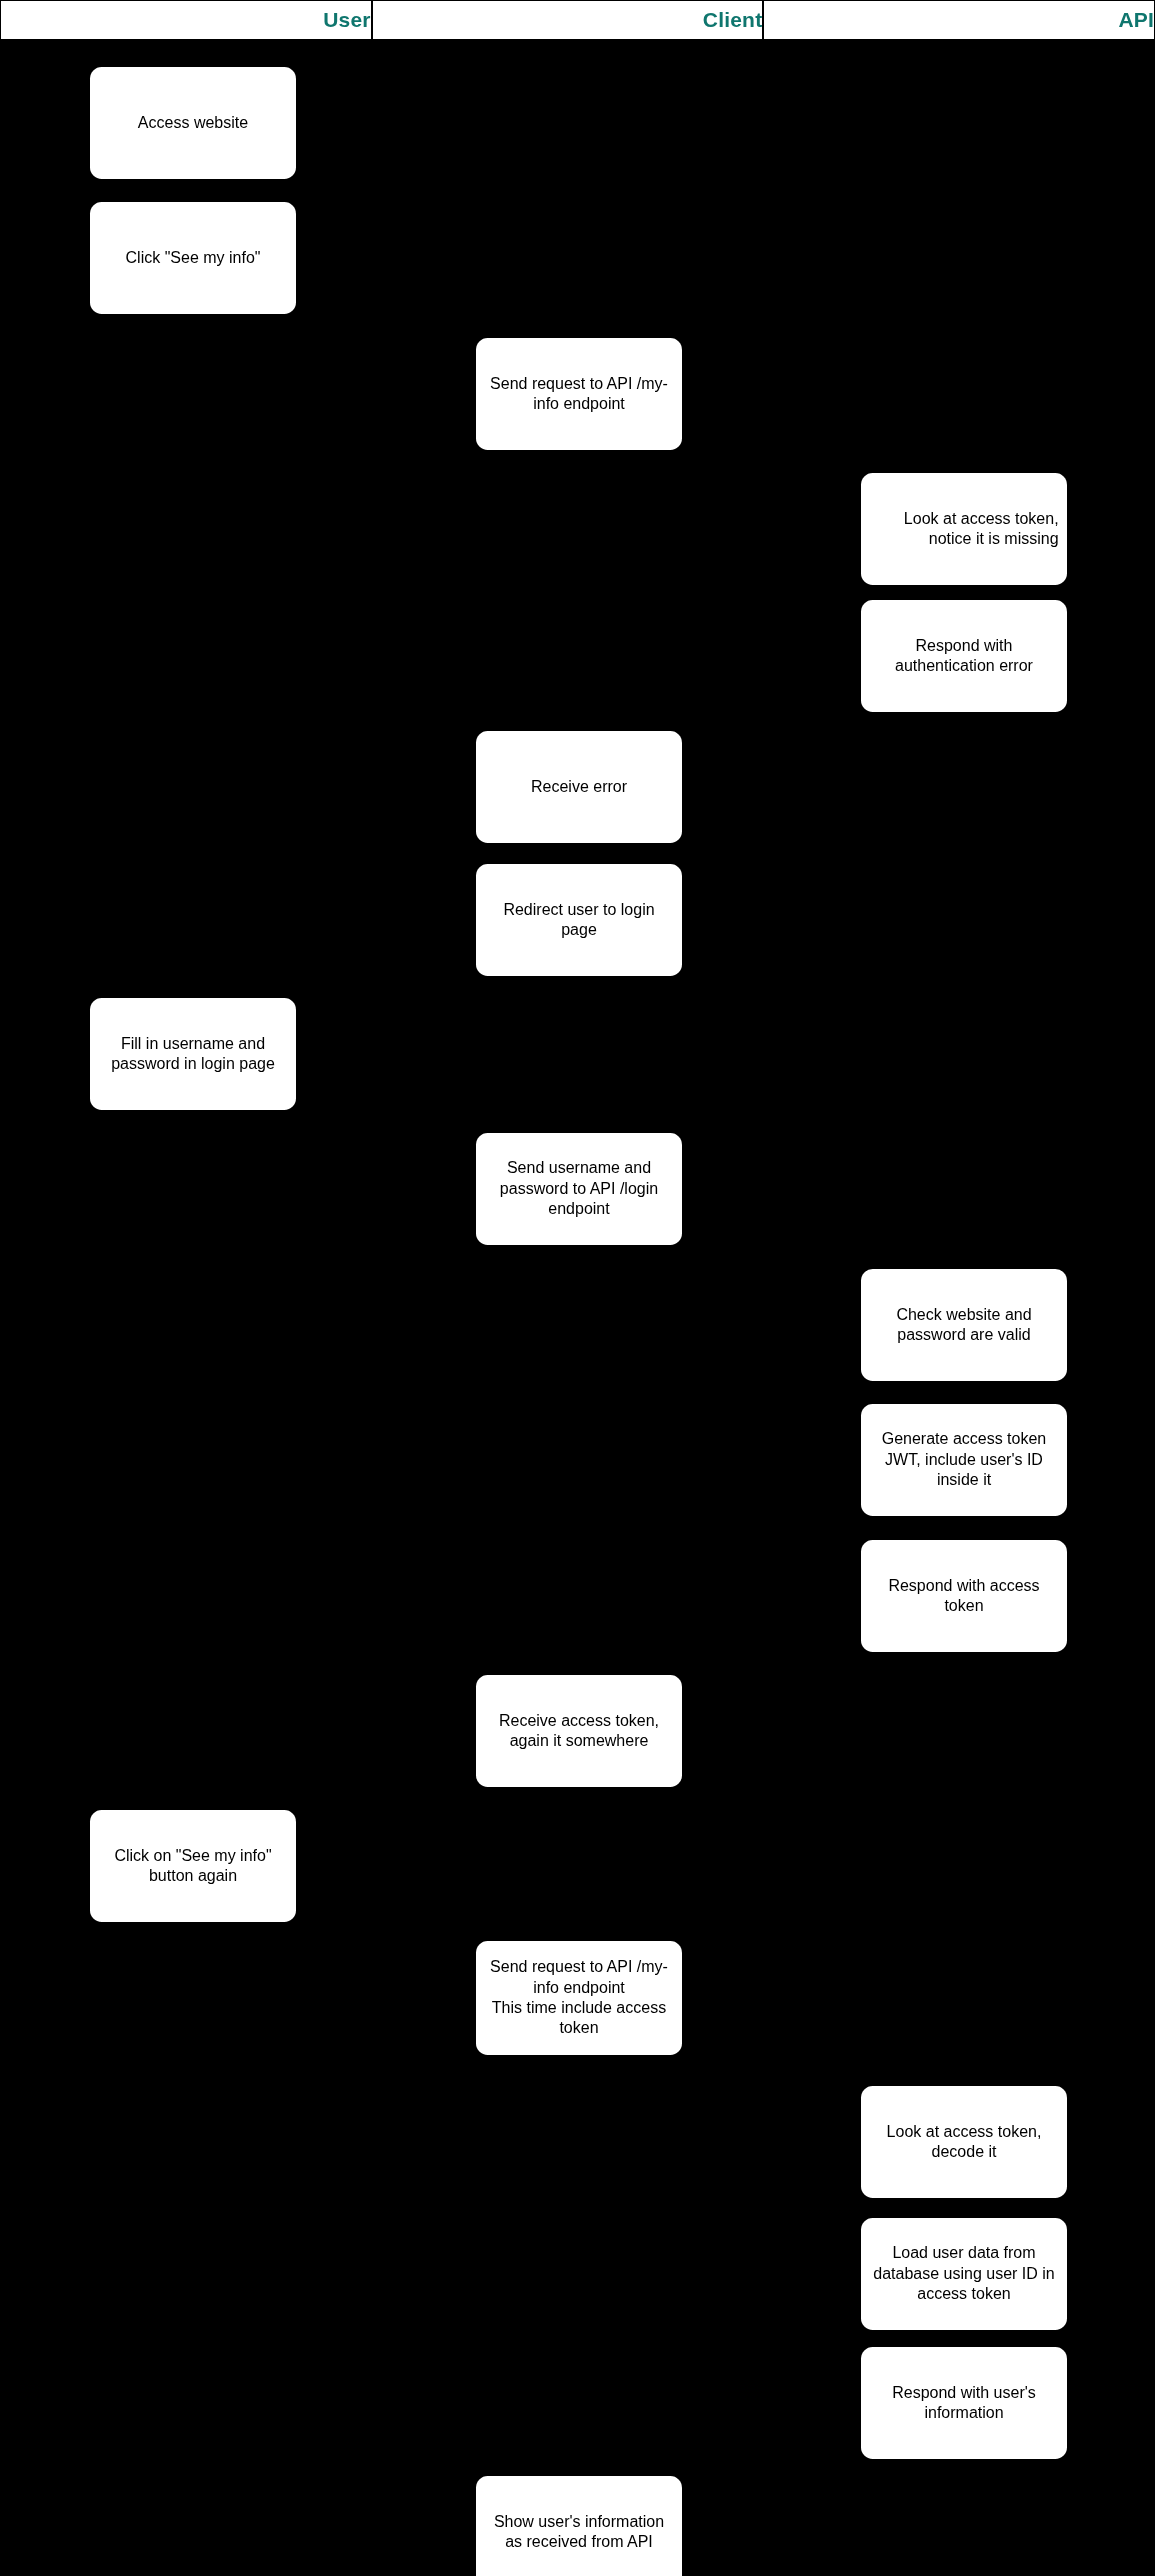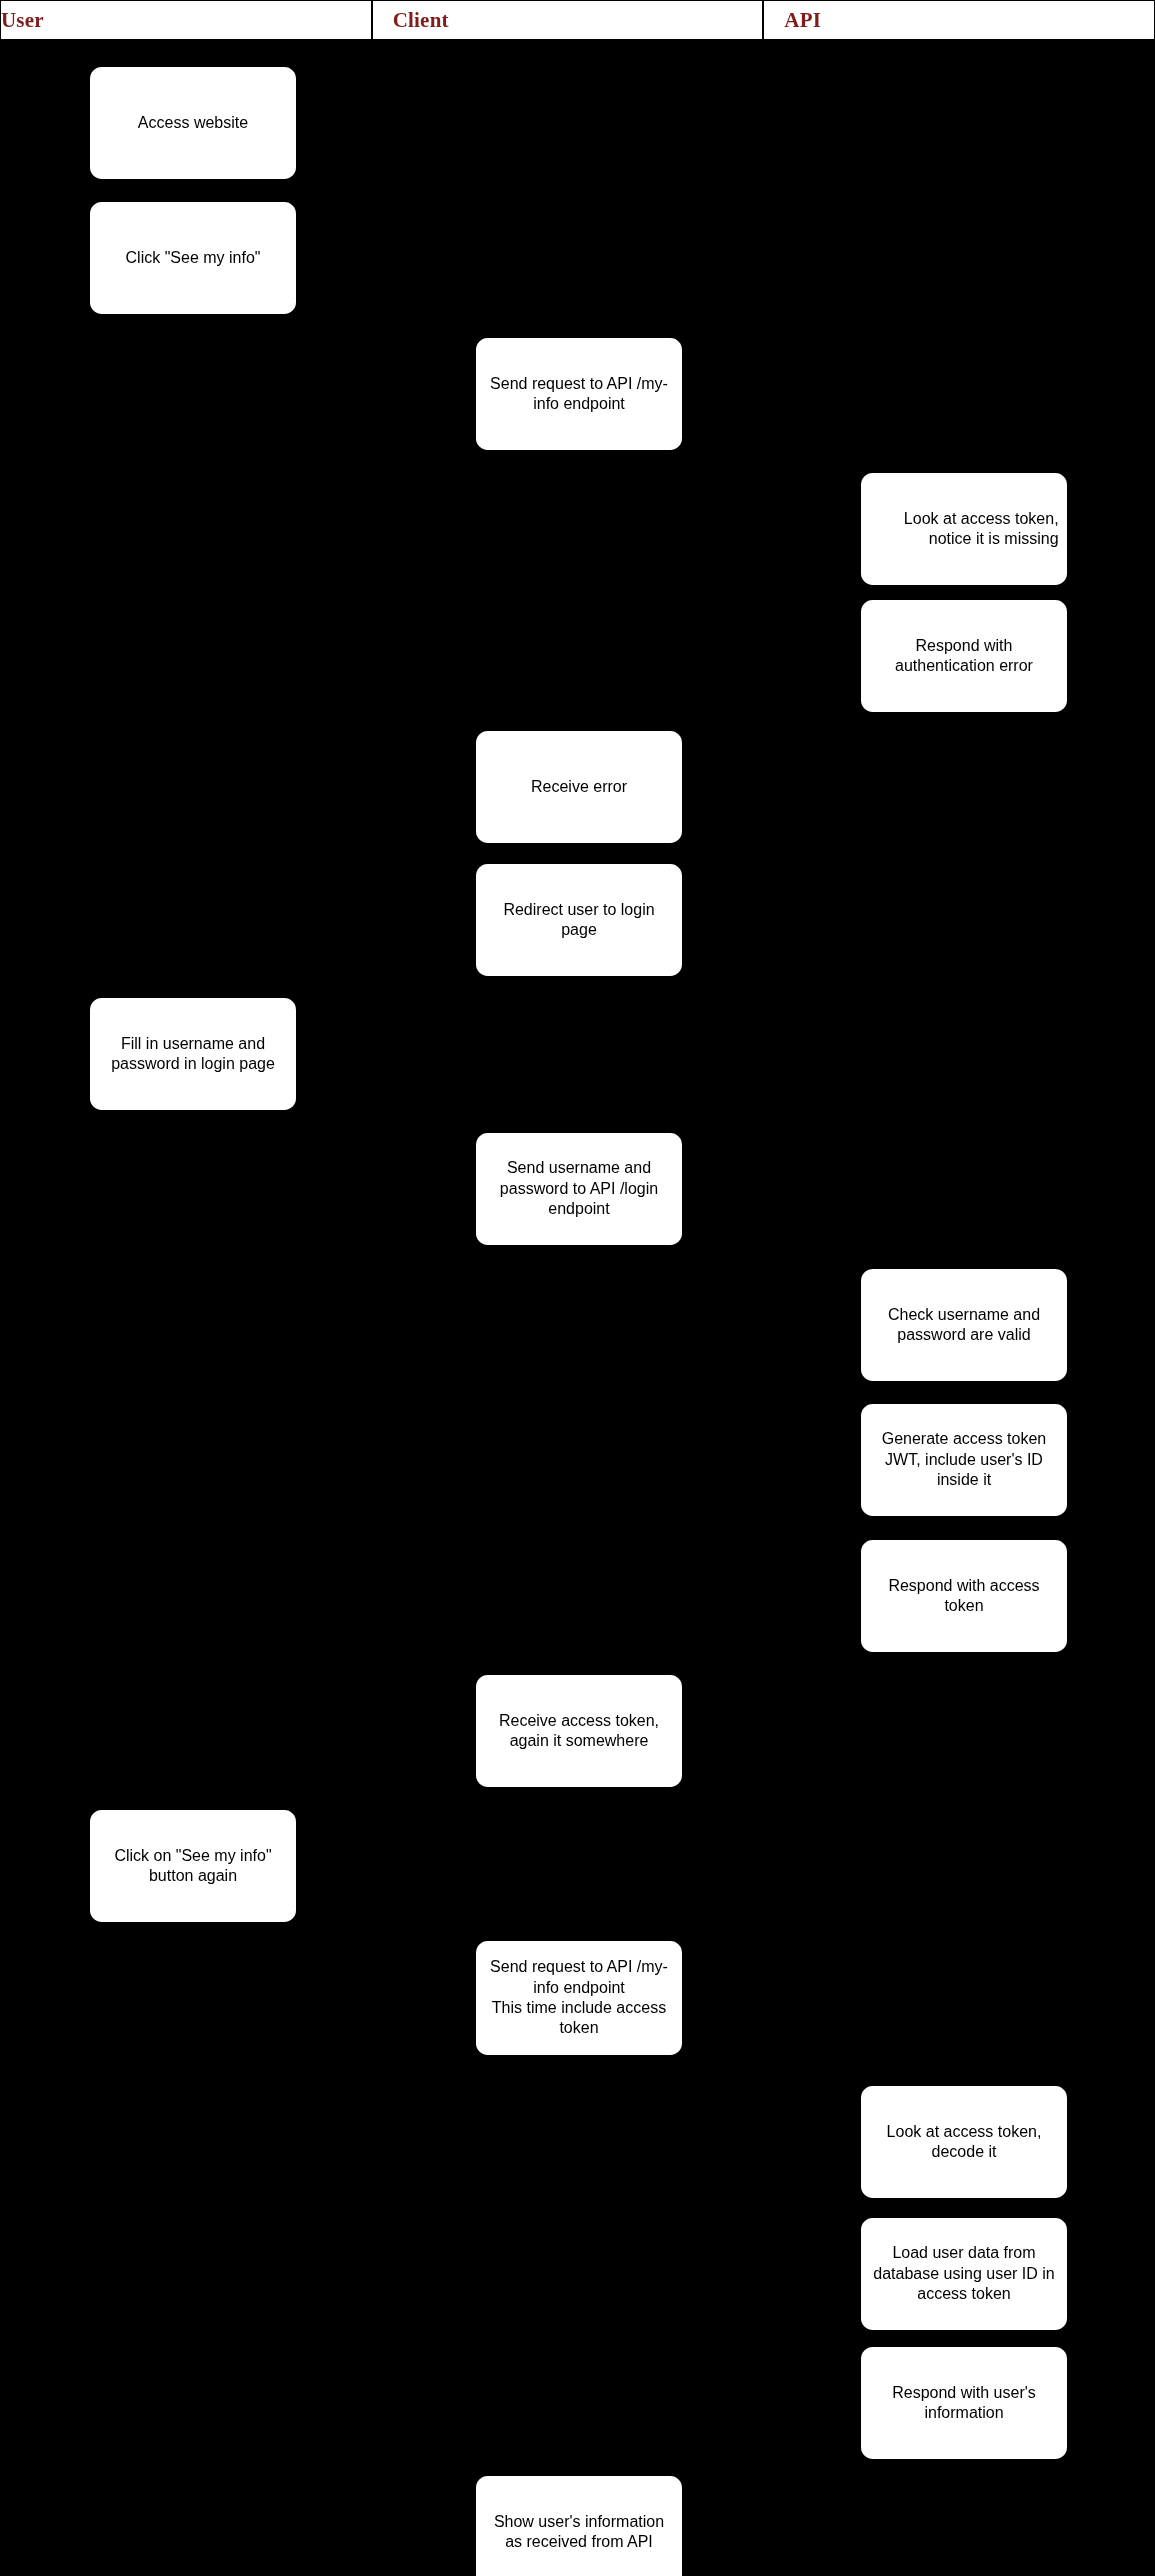--- a/index.html
+++ b/index.html
@@ -33,26 +33,25 @@
     display: flex;
     box-sizing: border-box;
   }
   .lane-header {
     flex: 1 1 0;
     background: #ffffff;
     border: 1.7px solid #000000;
     box-sizing: border-box;
     display: flex;
     align-items: center;
-    justify-content: flex-start;
+    justify-content: flex-end;
     font-size: 21px;
     font-weight: bold;
-    color: #7f1d1d;
+    color: #0f766e;
     letter-spacing: 0.2px;
-    font-family: Liberation Serif, serif;
   }
   .lane-header + .lane-header {
     border-left: 1.7px solid #000000;
     padding-left: 20px;
   }
 
   
   .step {
     position: absolute;
     background: #ffffff;
@@ -96,21 +95,21 @@
 
   <div class="step lane-user h-std" style="top:67px;">Access website</div>
   <div class="step lane-user h-std" style="top:202px;">Click "See my info"</div>
   <div class="step lane-client h-std" style="top:338px;">Send request to API /my-info endpoint</div>
   <div class="step lane-api h-std" style="top:473px;text-align:right;">Look at access token, notice it is missing</div>
   <div class="step lane-api h-std" style="top:600px;">Respond with authentication error</div>
   <div class="step lane-client h-std" style="top:731px;">Receive error</div>
   <div class="step lane-client h-std" style="top:864px;">Redirect user to login page</div>
   <div class="step lane-user h-std" style="top:998px;">Fill in username and password in login page</div>
   <div class="step lane-client h-std" style="top:1133px;">Send username and password to API /login endpoint</div>
-  <div class="step lane-api h-std" style="top:1269px;">Check username and password are valid</div>
+  <div class="step lane-api h-std" style="top:1269px;">Check website and password are valid</div>
   <div class="step lane-api h-std" style="top:1404px;">Generate access token JWT, include user's ID inside it</div>
   <div class="step lane-api h-std" style="top:1540px;">Respond with access token</div>
   <div class="step lane-client h-std" style="top:1675px;">Receive access token, again it somewhere</div>
   <div class="step lane-user h-std" style="top:1810px;">Click on "See my info" button again</div>
   <div class="step lane-client h-tall" style="top:1941px;">Send request to API /my-info endpoint
 This time include access token</div>
   <div class="step lane-api h-std" style="top:2086px;">Look at access token, decode it</div>
   <div class="step lane-api h-std" style="top:2218px;">Load user data from database using user ID in access token</div>
   <div class="step lane-api h-std" style="top:2347px;">Respond with user's information</div>
   <div class="step lane-client h-std" style="top:2476px;">Show user's information as received from API</div>

